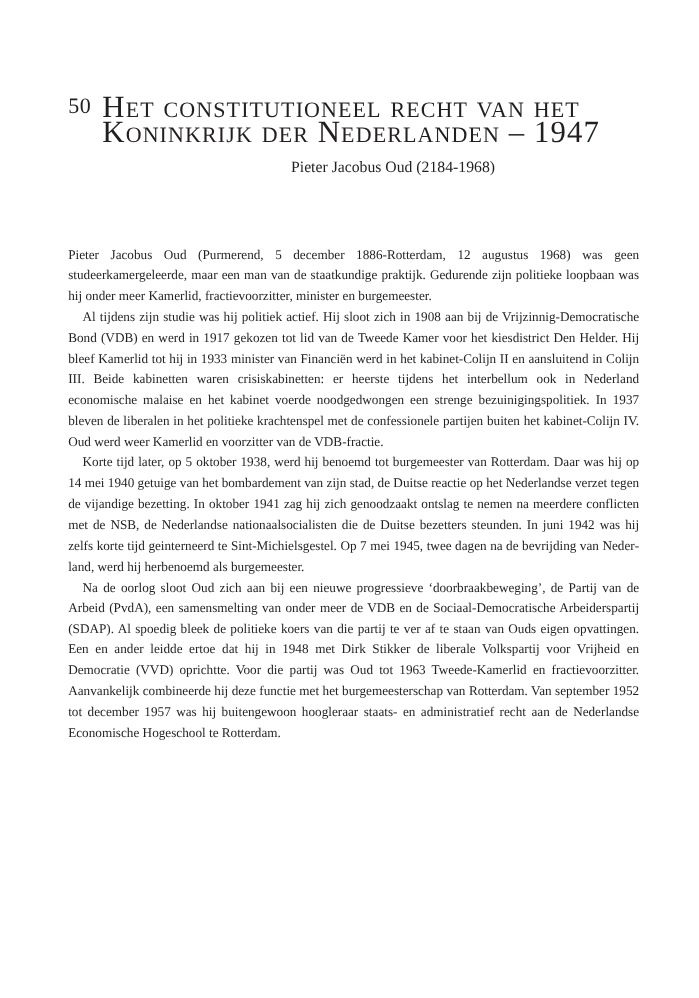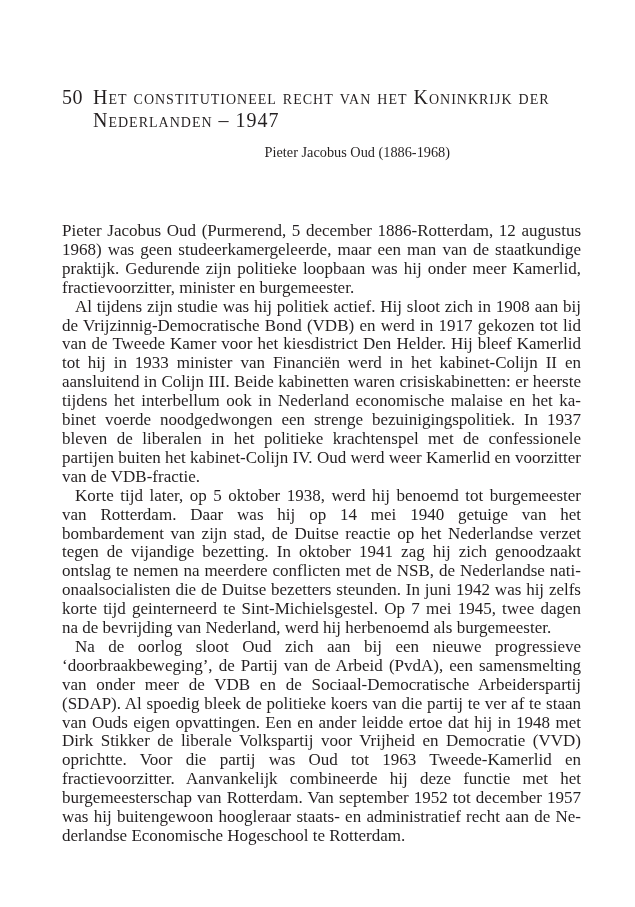--- a/index.html
+++ b/index.html
@@ -3,40 +3,40 @@
 <meta charset="utf-8">
 <style>
   html, body { margin: 0; padding: 0; background: #ffffff; }
   body { width: 635px; height: 907px; position: relative; overflow: hidden;
          font-family: "DejaVu Serif", "Liberation Serif", serif; color: #231f20; }
   .page { position: absolute; left: 0; top: 0; width: 504px; height: 907px; background: #fff; }
   .heading { position: absolute; left: 62px; top: 86px; width: 520px; }
   .chap-num { position: absolute; left: 0; top: 0; font-family: "Liberation Serif", serif;
               font-size: 20px; line-height: 22px; letter-spacing: 0.5px; }
   .chap-title { position: absolute; left: 31px; top: 0; width: 490px;
-                font-family: "Liberation Serif", serif; font-size: 20px; line-height: 23px;
+                font-family: "Liberation Serif", serif; font-size: 28px; line-height: 23px;
                 font-variant: small-caps; letter-spacing: 1px; }
   .author { position: absolute; right: 54px; top: 143px; font-family: "Liberation Serif", serif;
             font-size: 14.3px; line-height: 18px; text-align: right; }
   .body-text { position: absolute; left: 62px; top: 222px; width: 519px;
-               font-family: "Liberation Serif", serif; font-size: 17px; line-height: 18.9px;
+               font-family: "Liberation Serif", serif; font-size: 12px; line-height: 18.9px;
                text-align: justify; hyphens: manual; }
   .body-text p { margin: 0; }
   .body-text p.indent { text-indent: 13px; }
   .body-text em { font-style: italic; }
 </style>
 </head>
 <body>
 
 <div class="page">
   <div class="heading">
     <span class="chap-num">50</span>
     <div class="chap-title">Het constitutioneel recht van het Koninkrijk der Nederlanden – 1947</div>
   </div>
-  <div class="author">Pieter Jacobus Oud (1886-1968)</div>
+  <div class="author">Pieter Jacobus Oud (2184-1968)</div>
 
   <div class="body-text">
     <p>Pieter Jacobus Oud (Purmerend, 5 december 1886-Rotterdam, 12 augustus 1968) was geen studeerkamergeleerde, maar een man van de staatkundige praktijk. Gedurende zijn politieke loopbaan was hij onder meer Kamerlid, fractievoorzitter, minister en burge­meester.</p>
     <p class="indent">Al tijdens zijn studie was hij politiek actief. Hij sloot zich in 1908 aan bij de Vrijzinnig-Democratische Bond (VDB) en werd in 1917 gekozen tot lid van de Tweede Kamer voor het kiesdistrict Den Helder. Hij bleef Kamerlid tot hij in 1933 minister van Financiën werd in het kabinet-Colijn II en aansluitend in Colijn III. Beide kabinetten waren crisiskabinet­ten: er heerste tijdens het interbellum ook in Nederland economische malaise en het ka­binet voerde noodgedwongen een strenge bezuinigingspolitiek. In 1937 bleven de libera­len in het politieke krachtenspel met de confessionele partijen buiten het kabinet-Colijn IV. Oud werd weer Kamerlid en voorzitter van de VDB-fractie.</p>
     <p class="indent">Korte tijd later, op 5 oktober 1938, werd hij benoemd tot burgemeester van Rotterdam. Daar was hij op 14 mei 1940 getuige van het bombardement van zijn stad, de Duitse re­actie op het Nederlandse verzet tegen de vijandige bezetting. In oktober 1941 zag hij zich genoodzaakt ontslag te nemen na meerdere conflicten met de NSB, de Nederlandse nati­onaalsocialisten die de Duitse bezetters steunden. In juni 1942 was hij zelfs korte tijd ge­interneerd te Sint-Michielsgestel. Op 7 mei 1945, twee dagen na de bevrijding van Neder­land, werd hij herbenoemd als burgemeester.</p>
     <p class="indent">Na de oorlog sloot Oud zich aan bij een nieuwe progressieve ‘doorbraakbeweging’, de Partij van de Arbeid (PvdA), een samensmelting van onder meer de VDB en de Sociaal-De­mocratische Arbeiderspartij (SDAP). Al spoedig bleek de politieke koers van die partij te ver af te staan van Ouds eigen opvattingen. Een en ander leidde ertoe dat hij in 1948 met Dirk Stikker de liberale Volkspartij voor Vrijheid en Democratie (VVD) oprichtte. Voor die partij was Oud tot 1963 Tweede-Kamerlid en fractievoorzitter. Aanvankelijk combineerde hij deze functie met het burgemeesterschap van Rotterdam. Van september 1952 tot de­cember 1957 was hij buitengewoon hoogleraar staats- en administratief recht aan de Ne­derlandse Economische Hogeschool te Rotterdam.</p>
   </div>
 </div>
 
 </body></html>

